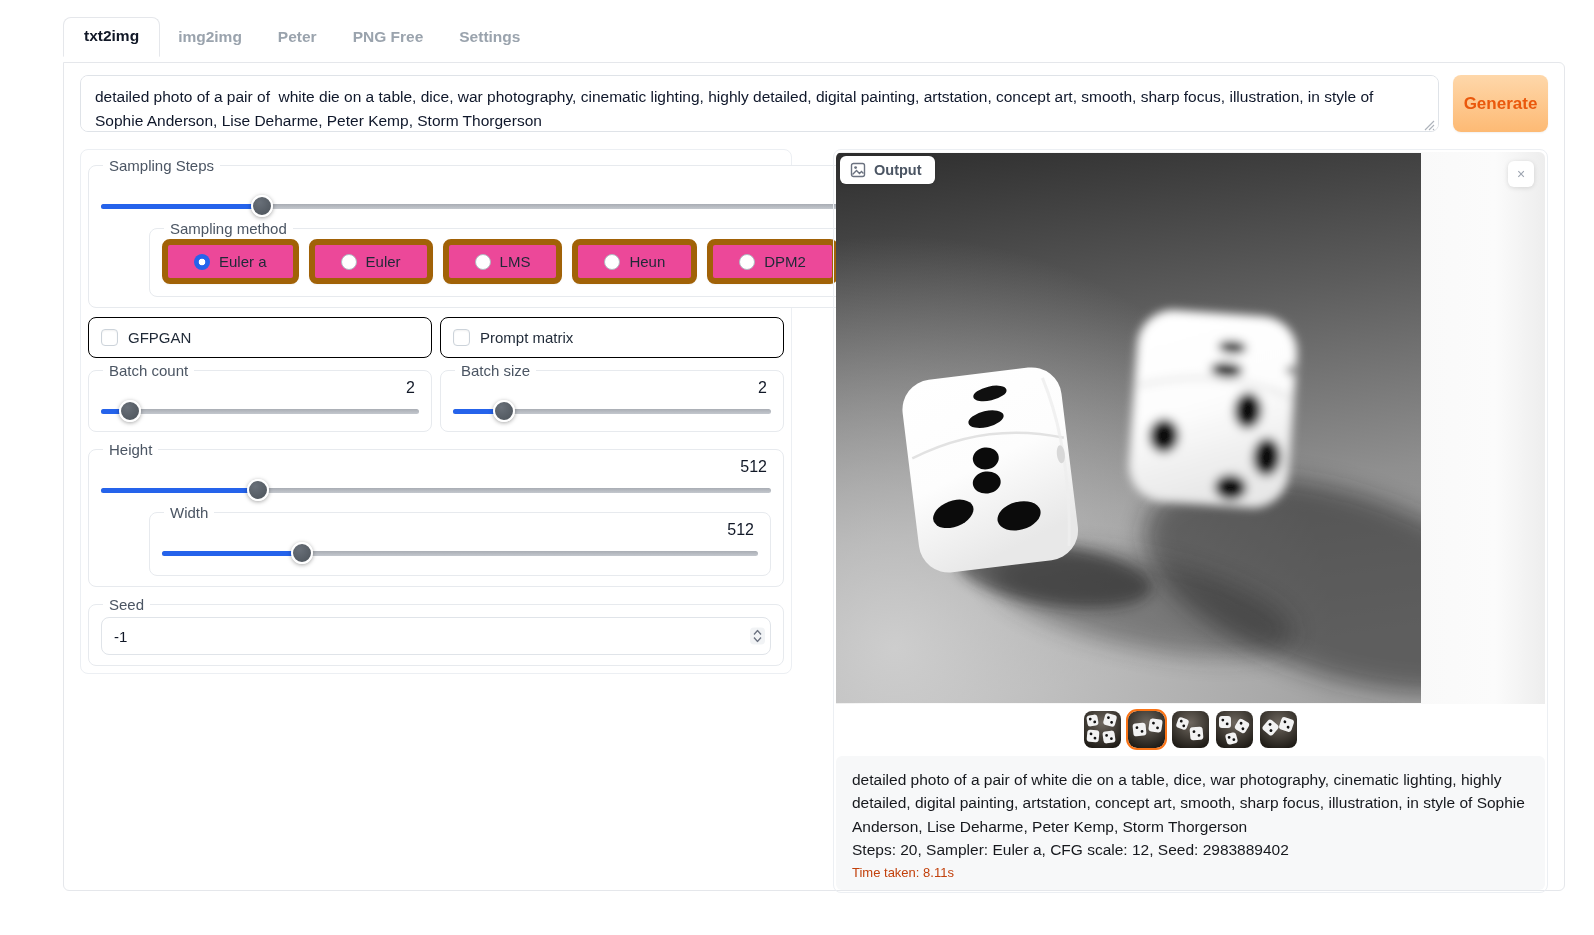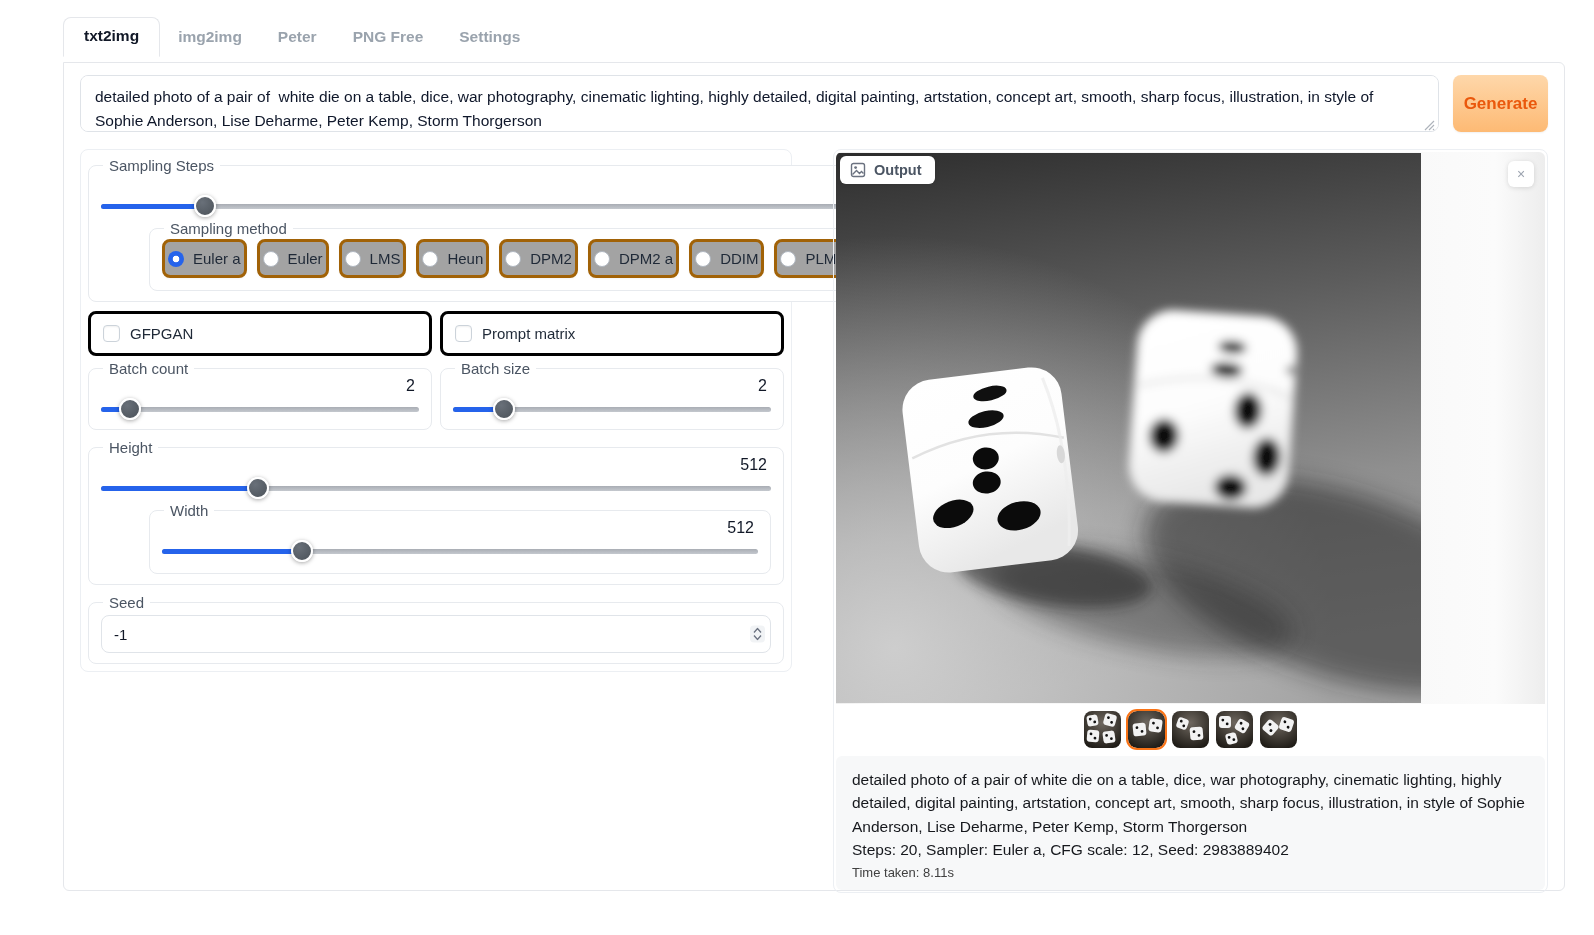--- a/index.html
+++ b/index.html
@@ -36,27 +36,27 @@
   fieldset.inner { margin-top:4px; padding-bottom:12px;margin-left:48px; }
   .slider-value { text-align:right; font-size:16px; color:#111827; margin:0 4px 4px 0; }
   .slider { position:relative; height:20px; }
   .track { position:absolute; left:0; right:0; top:8px; height:4.5px; border-radius:3px;
            background:linear-gradient(180deg,#a9adb4,#c4c8ce); }
   .track-fill { position:absolute; left:0; top:8px; height:4.5px; border-radius:3px; background:#2563eb; }
   .sthumb { position:absolute; top:-1px; width:22px; height:22px; border-radius:50%;
             background:radial-gradient(circle at 35% 30%, #697079, #4b5259); border:2.5px solid #fff;
             box-shadow:0 1px 4px rgba(0,0,0,.35); }
   .pill-row { display:flex; gap:10px; margin-top:2px; }
-  .pill { display:flex; align-items:center; gap:9px; padding:8px 3px; border:3px solid #a16207;
-          border-radius:8px; font-size:15px; color:#1f2937; background:#a3a3a3; cursor:pointer;
+  .pill { display:flex; align-items:center; gap:9px; padding:8px 26px; border:6px solid #a16207;
+          border-radius:8px; font-size:15px; color:#1f2937; background:#ec4899; cursor:pointer;
           box-shadow:0 1px 2px rgba(0,0,0,.04); white-space:nowrap; }
   .radio { width:16px; height:16px; border-radius:50%; border:1.5px solid #b0b7c0; background:#fff; flex:none; }
   .radio.sel { border:none; background:radial-gradient(circle,#fff 0 3.2px,#2563eb 3.6px); }
   .two-col { display:grid; grid-template-columns:1fr 1fr; gap:4px 8px; }
-  .checkbox-box { border:3px solid #000000; border-radius:8px; padding:11px 12px; display:flex; gap:10px;
+  .checkbox-box { border:1px solid #000000; border-radius:8px; padding:11px 12px; display:flex; gap:10px;
                   align-items:center; font-size:15px; color:#1f2937; }
   .cbx { width:17px; height:17px; border:1px solid #ccd3da; border-radius:4px; background:#fff;
          box-shadow:inset 0 1px 2px rgba(0,0,0,.06); flex:none; }
   .numwrap { position:relative; margin-top:4px; }
   .numinput { width:100%; height:38px; border:1px solid #e0e4e9; border-radius:8px; padding:0 36px 0 12px;
               font-family:"Liberation Sans", sans-serif; font-size:15px; color:#111827; outline:none; }
   .spinner { position:absolute; right:6px; top:50%; transform:translateY(-50%); background:#f1f3f5;
              border-radius:4px; padding:2px 3px; display:flex; flex-direction:column; gap:1px; color:#6b7280; }
   .pyta { width:100%; height:42px; resize:none; border:1px solid #e0e4e9; border-radius:8px; padding:8px 12px;
           font-family:"Liberation Sans", sans-serif; font-size:15px; outline:none; }
@@ -73,21 +73,21 @@
                 display:flex; align-items:center; gap:8px; font-size:14.5px; font-weight:600; color:#4b5563;
                 box-shadow:0 0 5px rgba(0,0,0,.10); }
   .close-btn { position:absolute; right:11px; top:9px; width:26px; height:26px; border-radius:6px; background:#fff;
                box-shadow:0 1px 5px rgba(0,0,0,.13); display:flex; align-items:center; justify-content:center;
                color:#9ca3af; font-size:14px; cursor:pointer; }
   .thumbs { display:flex; justify-content:center; align-items:center; gap:7px; padding:7px 0 6px; }
   .thumb { width:37px; height:37px; border-radius:8px; overflow:hidden; cursor:pointer; line-height:0; }
   .thumb.sel { outline:2.5px solid #f97316; border-radius:9px; }
   .caption { background:#f7f8f9; border-radius:6px; margin-top:2px; padding:12px 16px 10px; }
   .cap-text, .cap-params { font-size:15.5px; line-height:1.5; color:#16181d; }
-  .cap-time { font-size:13px; color:#404040; margin-top:4px; }
+  .cap-time { font-size:13px; color:#c2410c; margin-top:4px; }
 </style>
 </head>
 <body>
 
 <div class="page">
 
   <div class="tabbar" id="tabbar">
       <div class="tab active">txt2img</div>
       <div class="tab">img2img</div>
       <div class="tab">Peter</div>

